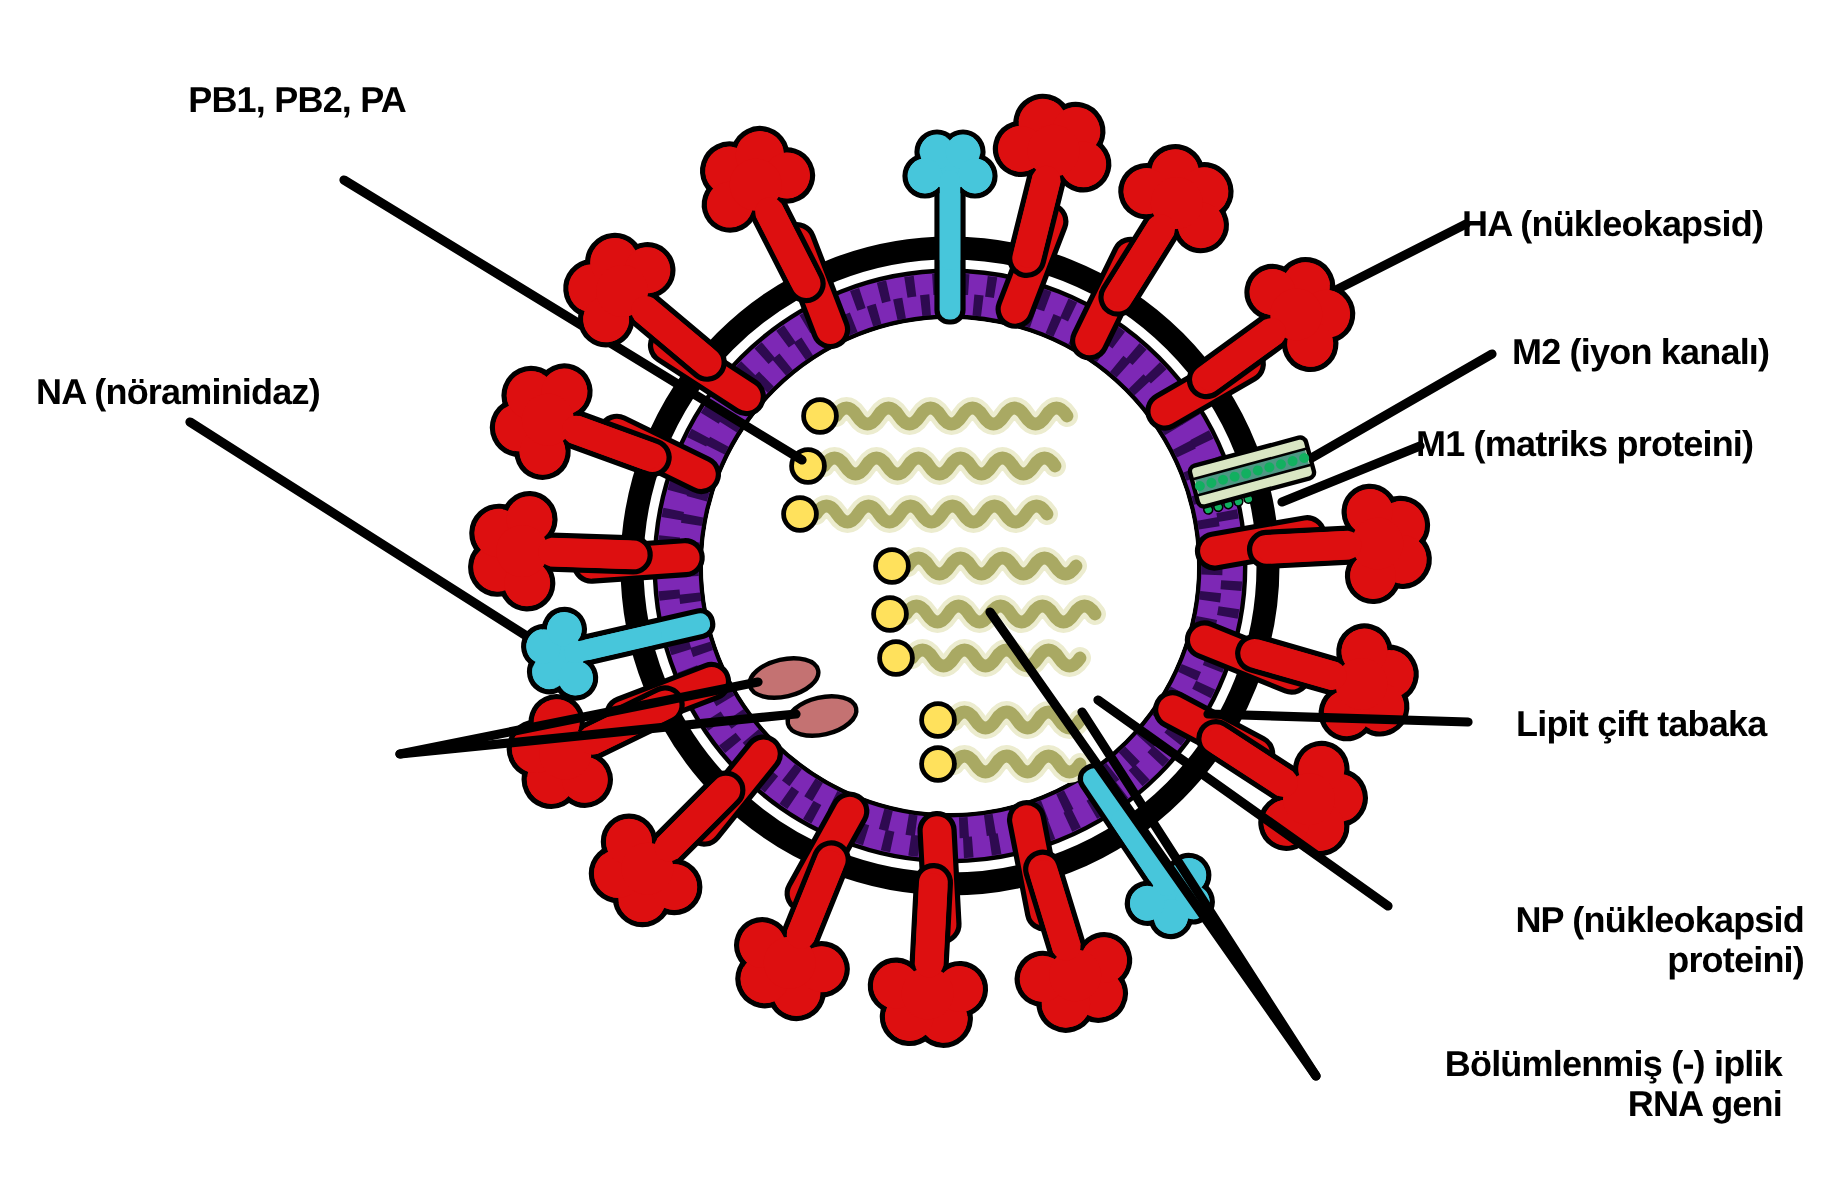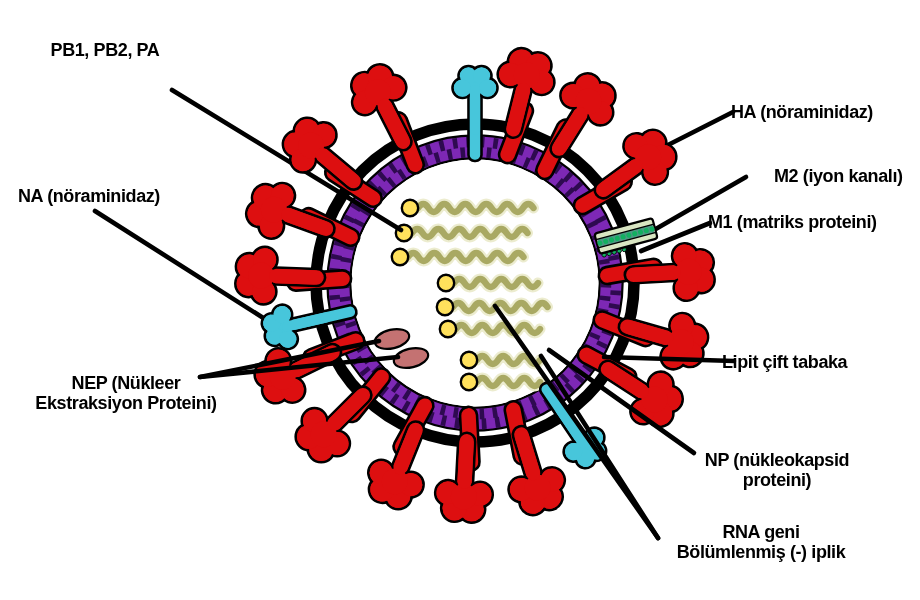--- a/index.html
+++ b/index.html
@@ -5,21 +5,21 @@
   html,body{margin:0;padding:0;background:#fff;}
   .stage{
     position:relative;width:920px;height:600px;background:#fff;overflow:hidden;
     font-family:"Liberation Sans", sans-serif;
   }
   #virus-svg{position:absolute;left:0;top:0;}
   .lbl{
     position:absolute;font-weight:bold;font-size:18px;line-height:20px;
     letter-spacing:-0.4px;color:#000;white-space:nowrap;
   }
-  .lbl.c{text-align:center;}
+  .lbl.c{text-align:right;}
   .lbl span{display:block;}
 </style>
 </head>
 <body>
 
 <div class="stage">
 
   <svg id="virus-svg" width="920" height="600" viewBox="0 0 920 600">
       <g>
         <circle cx="475" cy="283" r="159" fill="none" stroke="#000000" stroke-width="11.5"></circle>
@@ -344,44 +344,40 @@
     </svg>
 
   <div class="lbl c" style="left:7px;top:40px;width:196px;">
     <span>PB1, PB2, PA</span>
   </div>
 
   <div class="lbl" style="left:18px;top:186px;">
     <span>NA (nöraminidaz)</span>
   </div>
 
-  <div class="lbl c" style="left:6px;top:373px;width:240px;">
-    <span>NEP (Nükleer</span>
-    <span>Ekstraksiyon Proteini)</span>
-  </div>
 
   <div class="lbl" style="left:731px;top:102px;">
-    <span>HA (nöraminidaz)</span>
-  </div>
-
-  <div class="lbl" style="left:774px;top:166px;">
+    <span>HA (nükleokapsid)</span>
+  </div>
+
+  <div class="lbl" style="left:756px;top:166px;">
     <span>M2 (iyon kanalı)</span>
   </div>
 
   <div class="lbl" style="left:708px;top:212px;text-align:center;">
     <span>M1 (matriks proteini)</span>
   </div>
 
-  <div class="lbl" style="left:722px;top:352px;">
+  <div class="lbl" style="left:758px;top:352px;">
     <span>Lipit çift tabaka</span>
   </div>
 
   <div class="lbl c" style="left:652px;top:450px;width:250px;">
     <span>NP (nükleokapsid</span>
     <span>proteini)</span>
   </div>
 
   <div class="lbl c" style="left:631px;top:522px;width:260px;">
+    <span>Bölümlenmiş (-) iplik</span>
     <span>RNA geni</span>
-    <span>Bölümlenmiş (-) iplik</span>
   </div>
 
 </div>
 
 </body></html>

